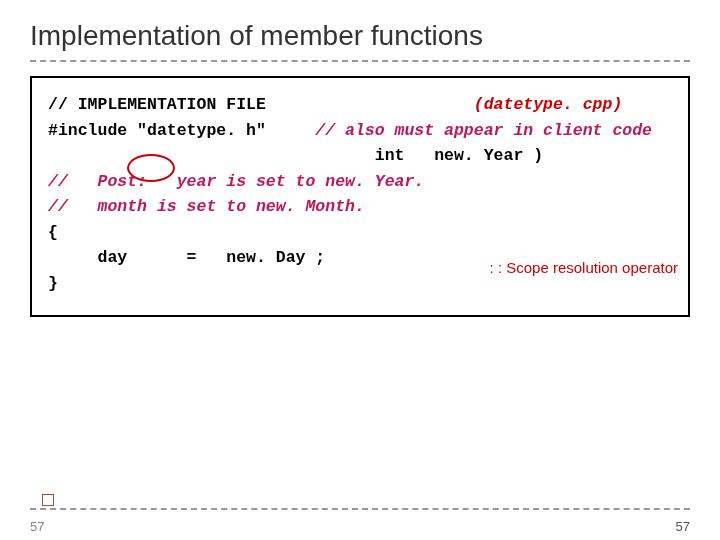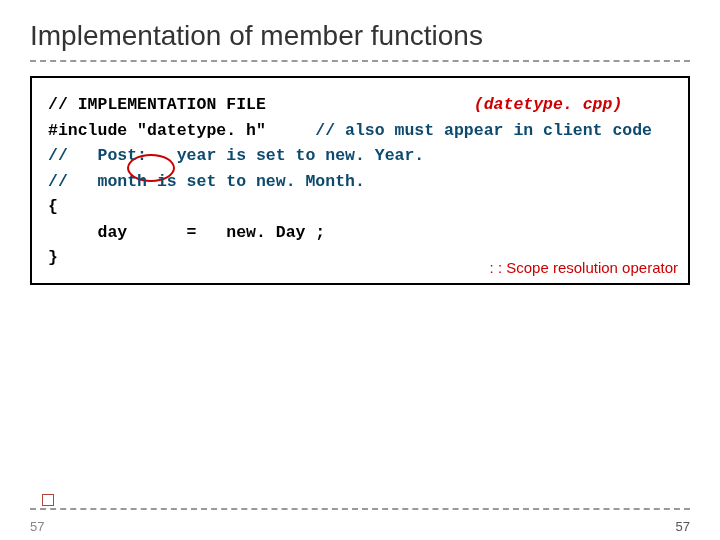--- a/index.html
+++ b/index.html
@@ -24,34 +24,34 @@
     margin: 0 0 8px 0;
     font-weight: normal;
   }
   .dashed-hr {
     border: none;
     border-top: 2px dashed #999;
     margin: 0 0 14px 0;
   }
   .code-box {
     border: 2px solid #000;
-    padding: 14px 16px 12px 16px;
+    padding: 14px 16px 18px 16px;
     font-family: "Courier New", monospace;
     font-size: 16.5px;
     font-weight: bold;
     line-height: 1.55;
     color: #000;
     position: relative;
   }
   .code-box .row {
     white-space: pre;
     position: relative;
   }
   .red { color: #cc0000; font-style: italic; }
-  .blue { color: #0c4a6e; }
+  .blue { color: #be185d; font-style: italic; }
   .ellipse {
     position: absolute;
     border: 2px solid #cc0000;
     border-radius: 50%;
     width: 44px;
     height: 24px;
     left: 95px;
     top: 76px;
     pointer-events: none;
   }
@@ -106,20 +106,21 @@
 <div class="slide">
   <h1 class="title">Implementation of member functions</h1>
   <hr class="dashed-hr">
 
   <div class="code-box">
     <div class="ellipse"></div>
 
     <div class="row"><span>// IMPLEMENTATION FILE                     </span><span class="red">(datetype. cpp)</span></div>
     <div class="row"><span>#include "datetype. h"     </span><span class="blue">// also must appear in client code</span></div>
     <div class="row"></div>
+    <div class="row">                                 int   new. Year )</div>
     <div class="row blue">//   Post:   year is set to new. Year.</div>
     <div class="row blue">//   month is set to new. Month.</div>
     <div class="row">{</div>
     <div class="row">     day      =   new. Day ;</div>
     <div class="row">}</div>
 
     <div class="annotation">: : Scope resolution operator</div>
   </div>
 
   <div class="footer">

